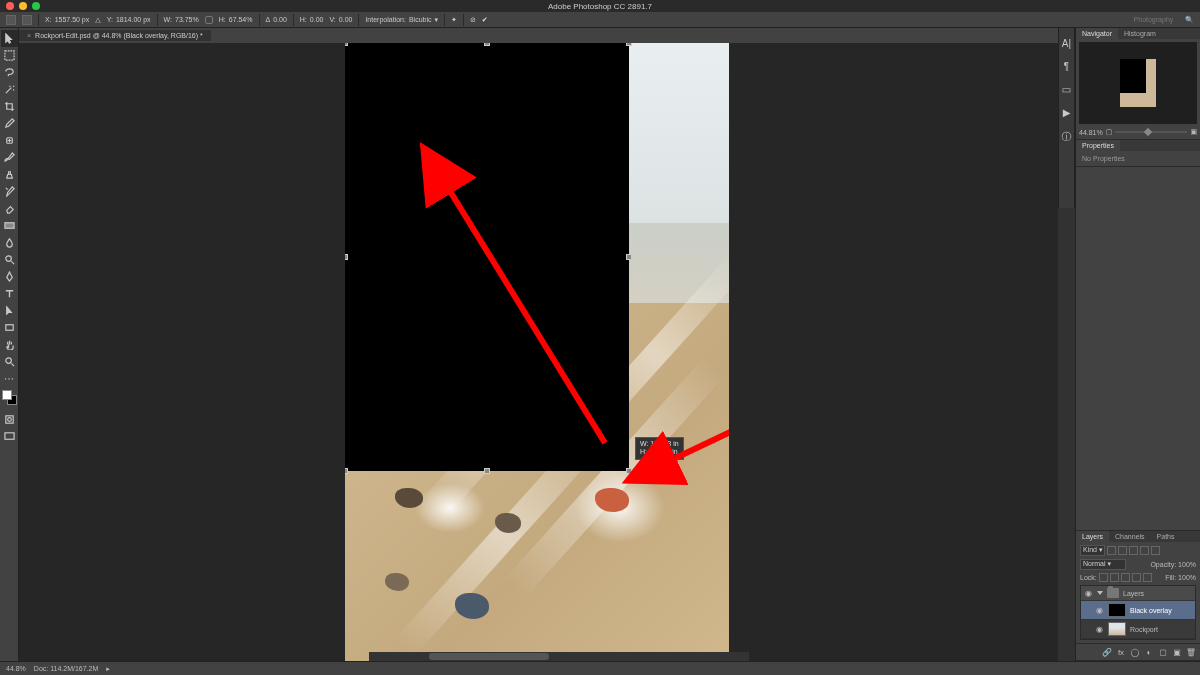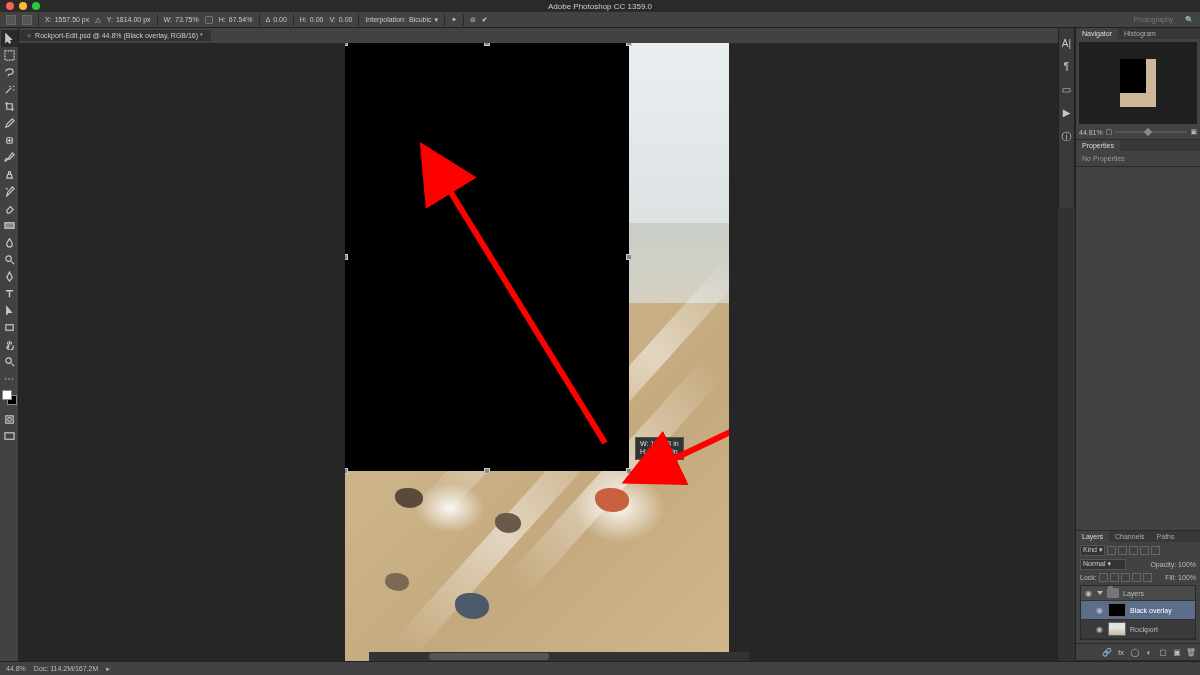--- a/index.html
+++ b/index.html
@@ -88,21 +88,21 @@
   .hscroll { position:absolute; bottom:0; left:350px; width:380px; height:9px; background:#333;}
   .hscroll-thumb { position:absolute; left:60px; width:120px; top:1px; bottom:1px; background:#555; border-radius:3px;}
 </style>
 </head>
 <body>
 
 <div class="mac-bar">
   <div class="mac-dot" style="background:#ff5f57"></div>
   <div class="mac-dot" style="background:#febc2e"></div>
   <div class="mac-dot" style="background:#28c840"></div>
-  <div class="mac-title">Adobe Photoshop CC 1359.0</div>
+  <div class="mac-title">Adobe Photoshop CC 2891.7</div>
 </div>
 
 <div class="options-bar">
   <span class="opt-icon"></span>
   <span class="opt-icon"></span>
   <span class="opt-sep"></span>
   <span class="opt-field">
       <span>X:</span>
       <span>1557.50 px</span>
     </span>

